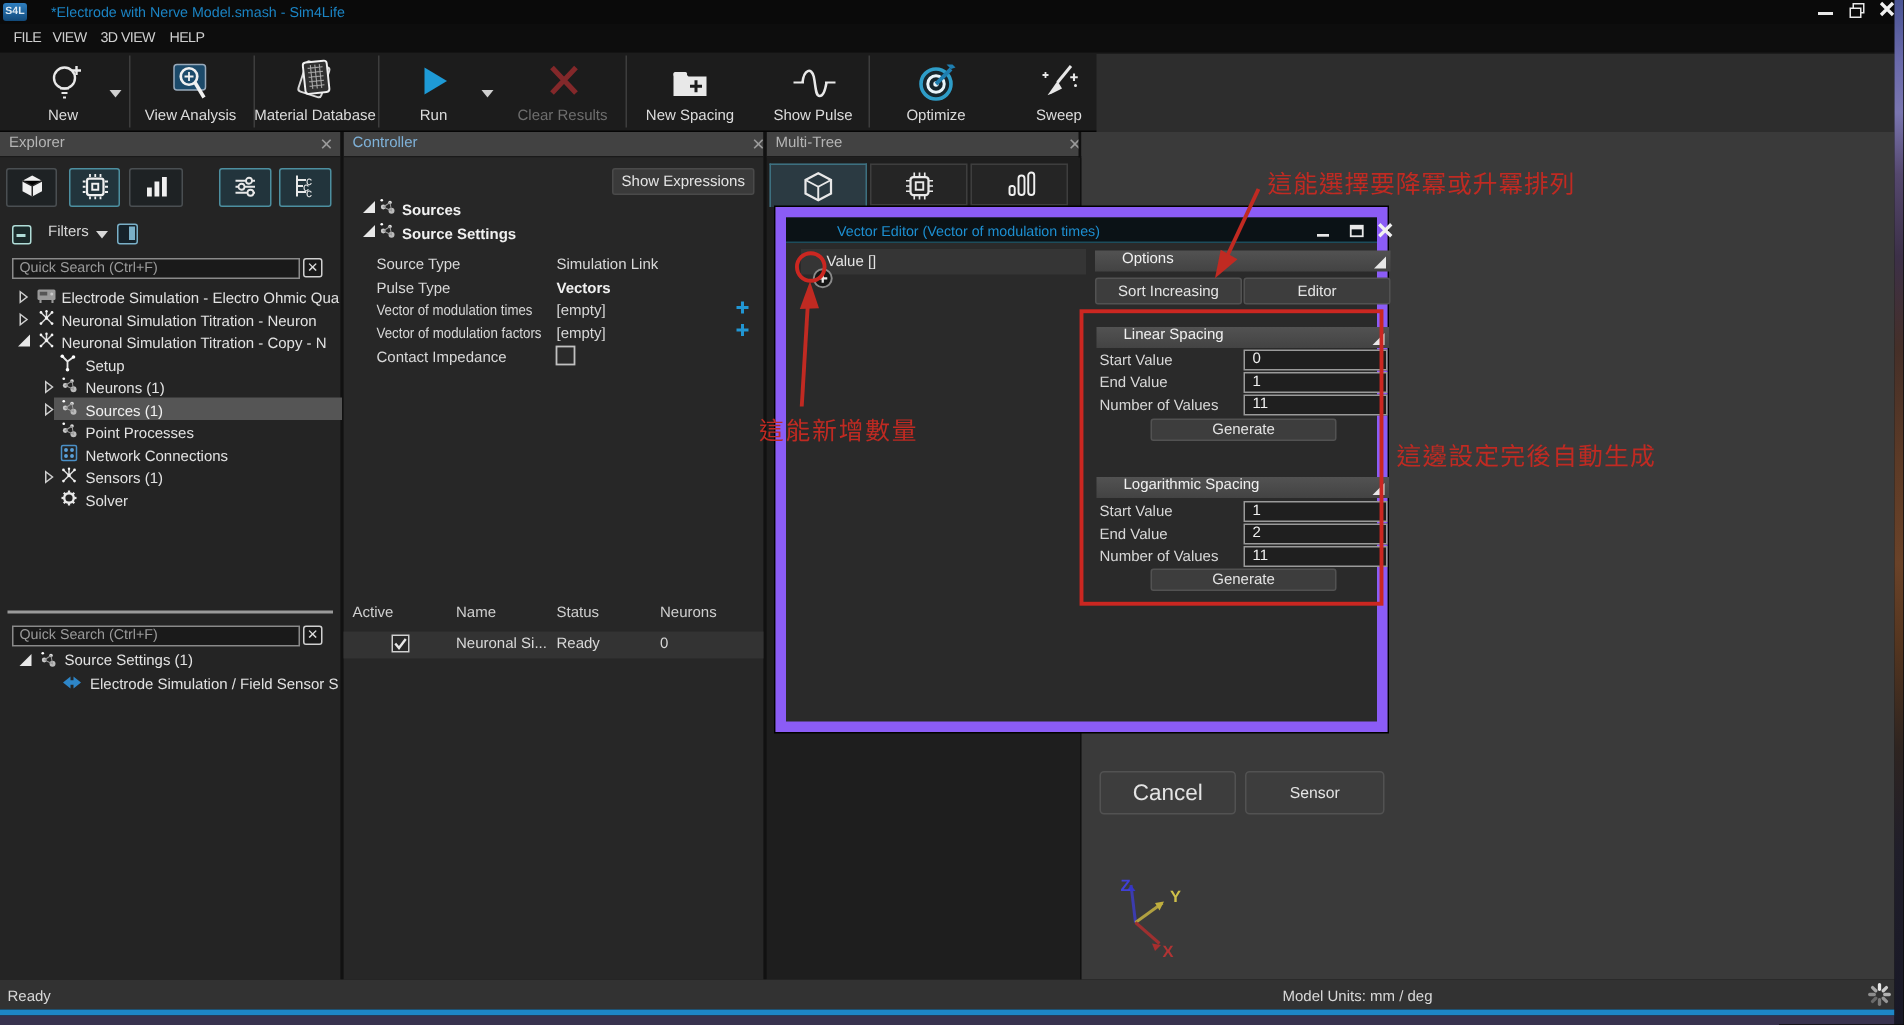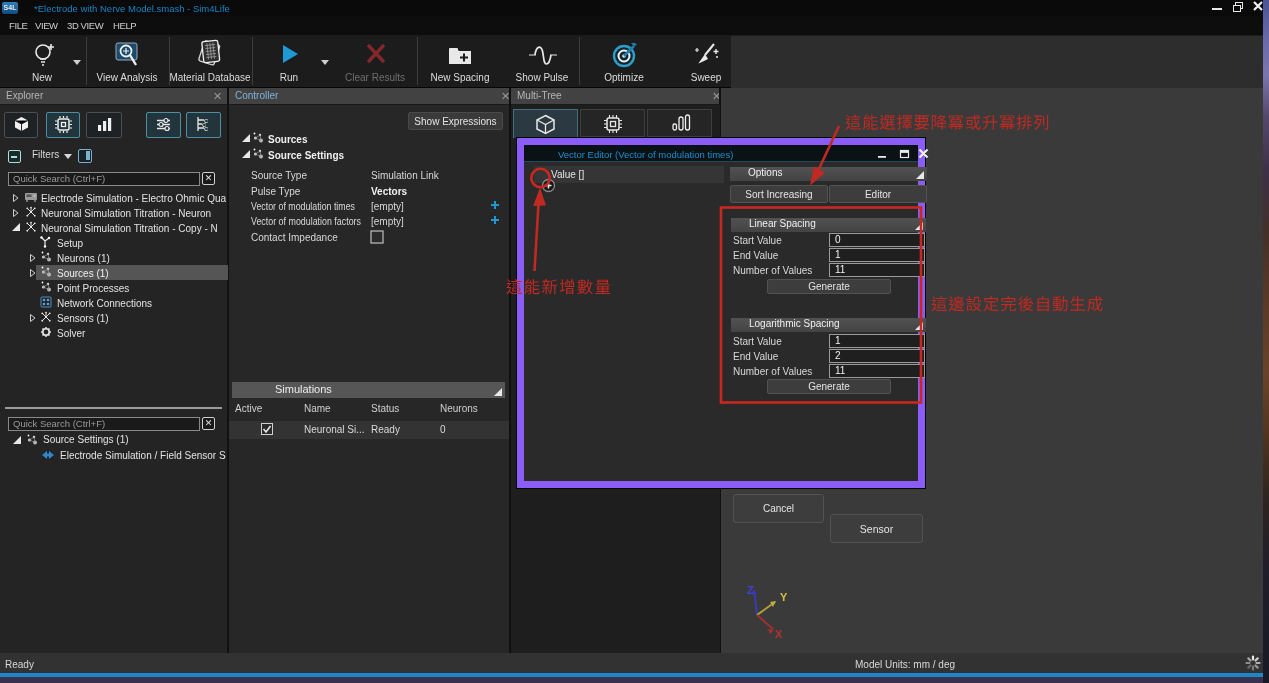--- a/index.html
+++ b/index.html
@@ -204,24 +204,20 @@
 <div class="abs" style="left:32px;top:44px;font-size:10px;color:#d8d8d8">Filters</div>
 <div class="darr" style="left:64px;top:49px;border-top-color:#d8d8d8"></div>
 <div class="abs" style="left:78px;top:44px;width:14px;height:14px;border:1.5px solid #7ab0c8;border-radius:2px;background:#15222a">
         <div style="position:absolute;right:1px;top:1px;width:4px;height:9px;background:#7ab0c8"></div>
       </div>
 <div class="srch" style="left:8px;top:67px;width:192px">Quick Search (Ctrl+F)</div>
 <div class="srchx" style="left:202px;top:67px">✕</div>
 </div>
 <div id="controller" class="abs">
 <div class="btn" style="left:179px;top:7px;width:95px;height:18px;line-height:17px;background:#3a3a3a;border-color:#4a4a4a">Show Expressions</div>
-<div class="abs" style="left:3px;top:277px;width:273px;height:16px;background:#565656;font-size:11px;color:#ececec">
-        <span style="position:absolute;left:43px;top:1px">Simulations</span>
-        <span class="cornertri"></span>
-      </div>
 <div class="prow" style="left:6px;top:298px;color:#cfcfcf">Active</div>
 <div class="prow" style="left:75px;top:298px;color:#cfcfcf">Name</div>
 <div class="prow" style="left:142px;top:298px;color:#cfcfcf">Status</div>
 <div class="prow" style="left:211px;top:298px;color:#cfcfcf">Neurons</div>
 <div class="abs" style="left:0;top:316px;width:280px;height:18px;background:#333333"></div>
 <div class="abs" style="left:32px;top:318px;width:12px;height:12px;border:1px solid #d0d0d0;background:#2a2a2a">
         <svg width="12" height="12" style="position:absolute;left:-1px;top:-1px">
           <path d="M2.5 6 l2.5 3 l4.5 -6" stroke="#e8e8e8" stroke-width="1.6" fill="none"></path>
         </svg>
       </div>
@@ -429,21 +425,21 @@
         <span class="t">Logarithmic Spacing</span>
         <span class="cornertri"></span>
       </div>
 <div class="dlabel" style="left:209px;top:191px">Start Value</div>
 <div class="inp" style="left:305px;top:189px;width:96px;height:14px">1</div>
 <div class="dlabel" style="left:209px;top:206px">End Value</div>
 <div class="inp" style="left:305px;top:204px;width:96px;height:14px">2</div>
 <div class="dlabel" style="left:209px;top:221px">Number of Values</div>
 <div class="inp" style="left:305px;top:219px;width:96px;height:14px">11</div>
 <div class="btn" style="left:243px;top:234px;width:124px;height:15px;line-height:14px">Generate</div>
-<div class="btn" style="left:209px;top:349px;width:91px;height:29px;line-height:28px;font-size:10px;border-radius:3px">Cancel</div>
+<div class="btn" style="left:209px;top:369px;width:91px;height:29px;line-height:28px;font-size:15px;border-radius:3px">Cancel</div>
 <div class="btn" style="left:306px;top:369px;width:93px;height:29px;line-height:28px;font-size:10.5px;border-radius:3px">Sensor</div>
 </div>
 <svg class="abs" style="left:0;top:0;z-index:60;pointer-events:none" width="1269" height="683">
 <rect x="721" y="207.5" width="200" height="195" fill="none" stroke="#cb2721" stroke-width="2.6"></rect>
 <circle cx="540.5" cy="178" r="9.2" fill="none" stroke="#cb2721" stroke-width="2.6"></circle>
 <path d="M534.5 271 L538.6 202" stroke="#c02a22" stroke-width="2.6" fill="none"></path>
 <path d="M540 187.5 L533.2 206 L546 205.5 Z" fill="#c02a22"></path>
 <path d="M839 126 L818 171" stroke="#c02a22" stroke-width="2.6" fill="none"></path>
 <path d="M810 185.5 L813.8 166.5 L825 172.8 Z" fill="#c02a22"></path>
 <path transform="translate(845.0,128.5) scale(0.01650,-0.01650)" d="M393 460V403H862V460ZM393 591V535H862V591ZM453 270H792V146H453ZM382 328V88H866V328ZM83 805C128 756 183 687 211 645L268 686C241 726 186 790 140 839ZM539 824C563 793 594 752 609 722H314V662H947V722H635L687 745C670 774 636 820 608 852ZM61 284C69 292 95 299 121 299H230C197 142 125 31 28 -31C43 -41 68 -67 78 -82C129 -48 175 1 212 63C291 -45 416 -65 616 -65C726 -65 852 -63 945 -57C949 -36 959 -1 970 15C868 6 721 1 616 1C434 2 308 16 242 121C271 185 293 260 307 347L270 361L257 360H143C200 428 276 532 318 591L269 614L257 609H47V546H208C165 485 106 405 82 383C64 363 48 356 33 352C41 337 56 302 61 284Z" fill="#c02a22"></path>

